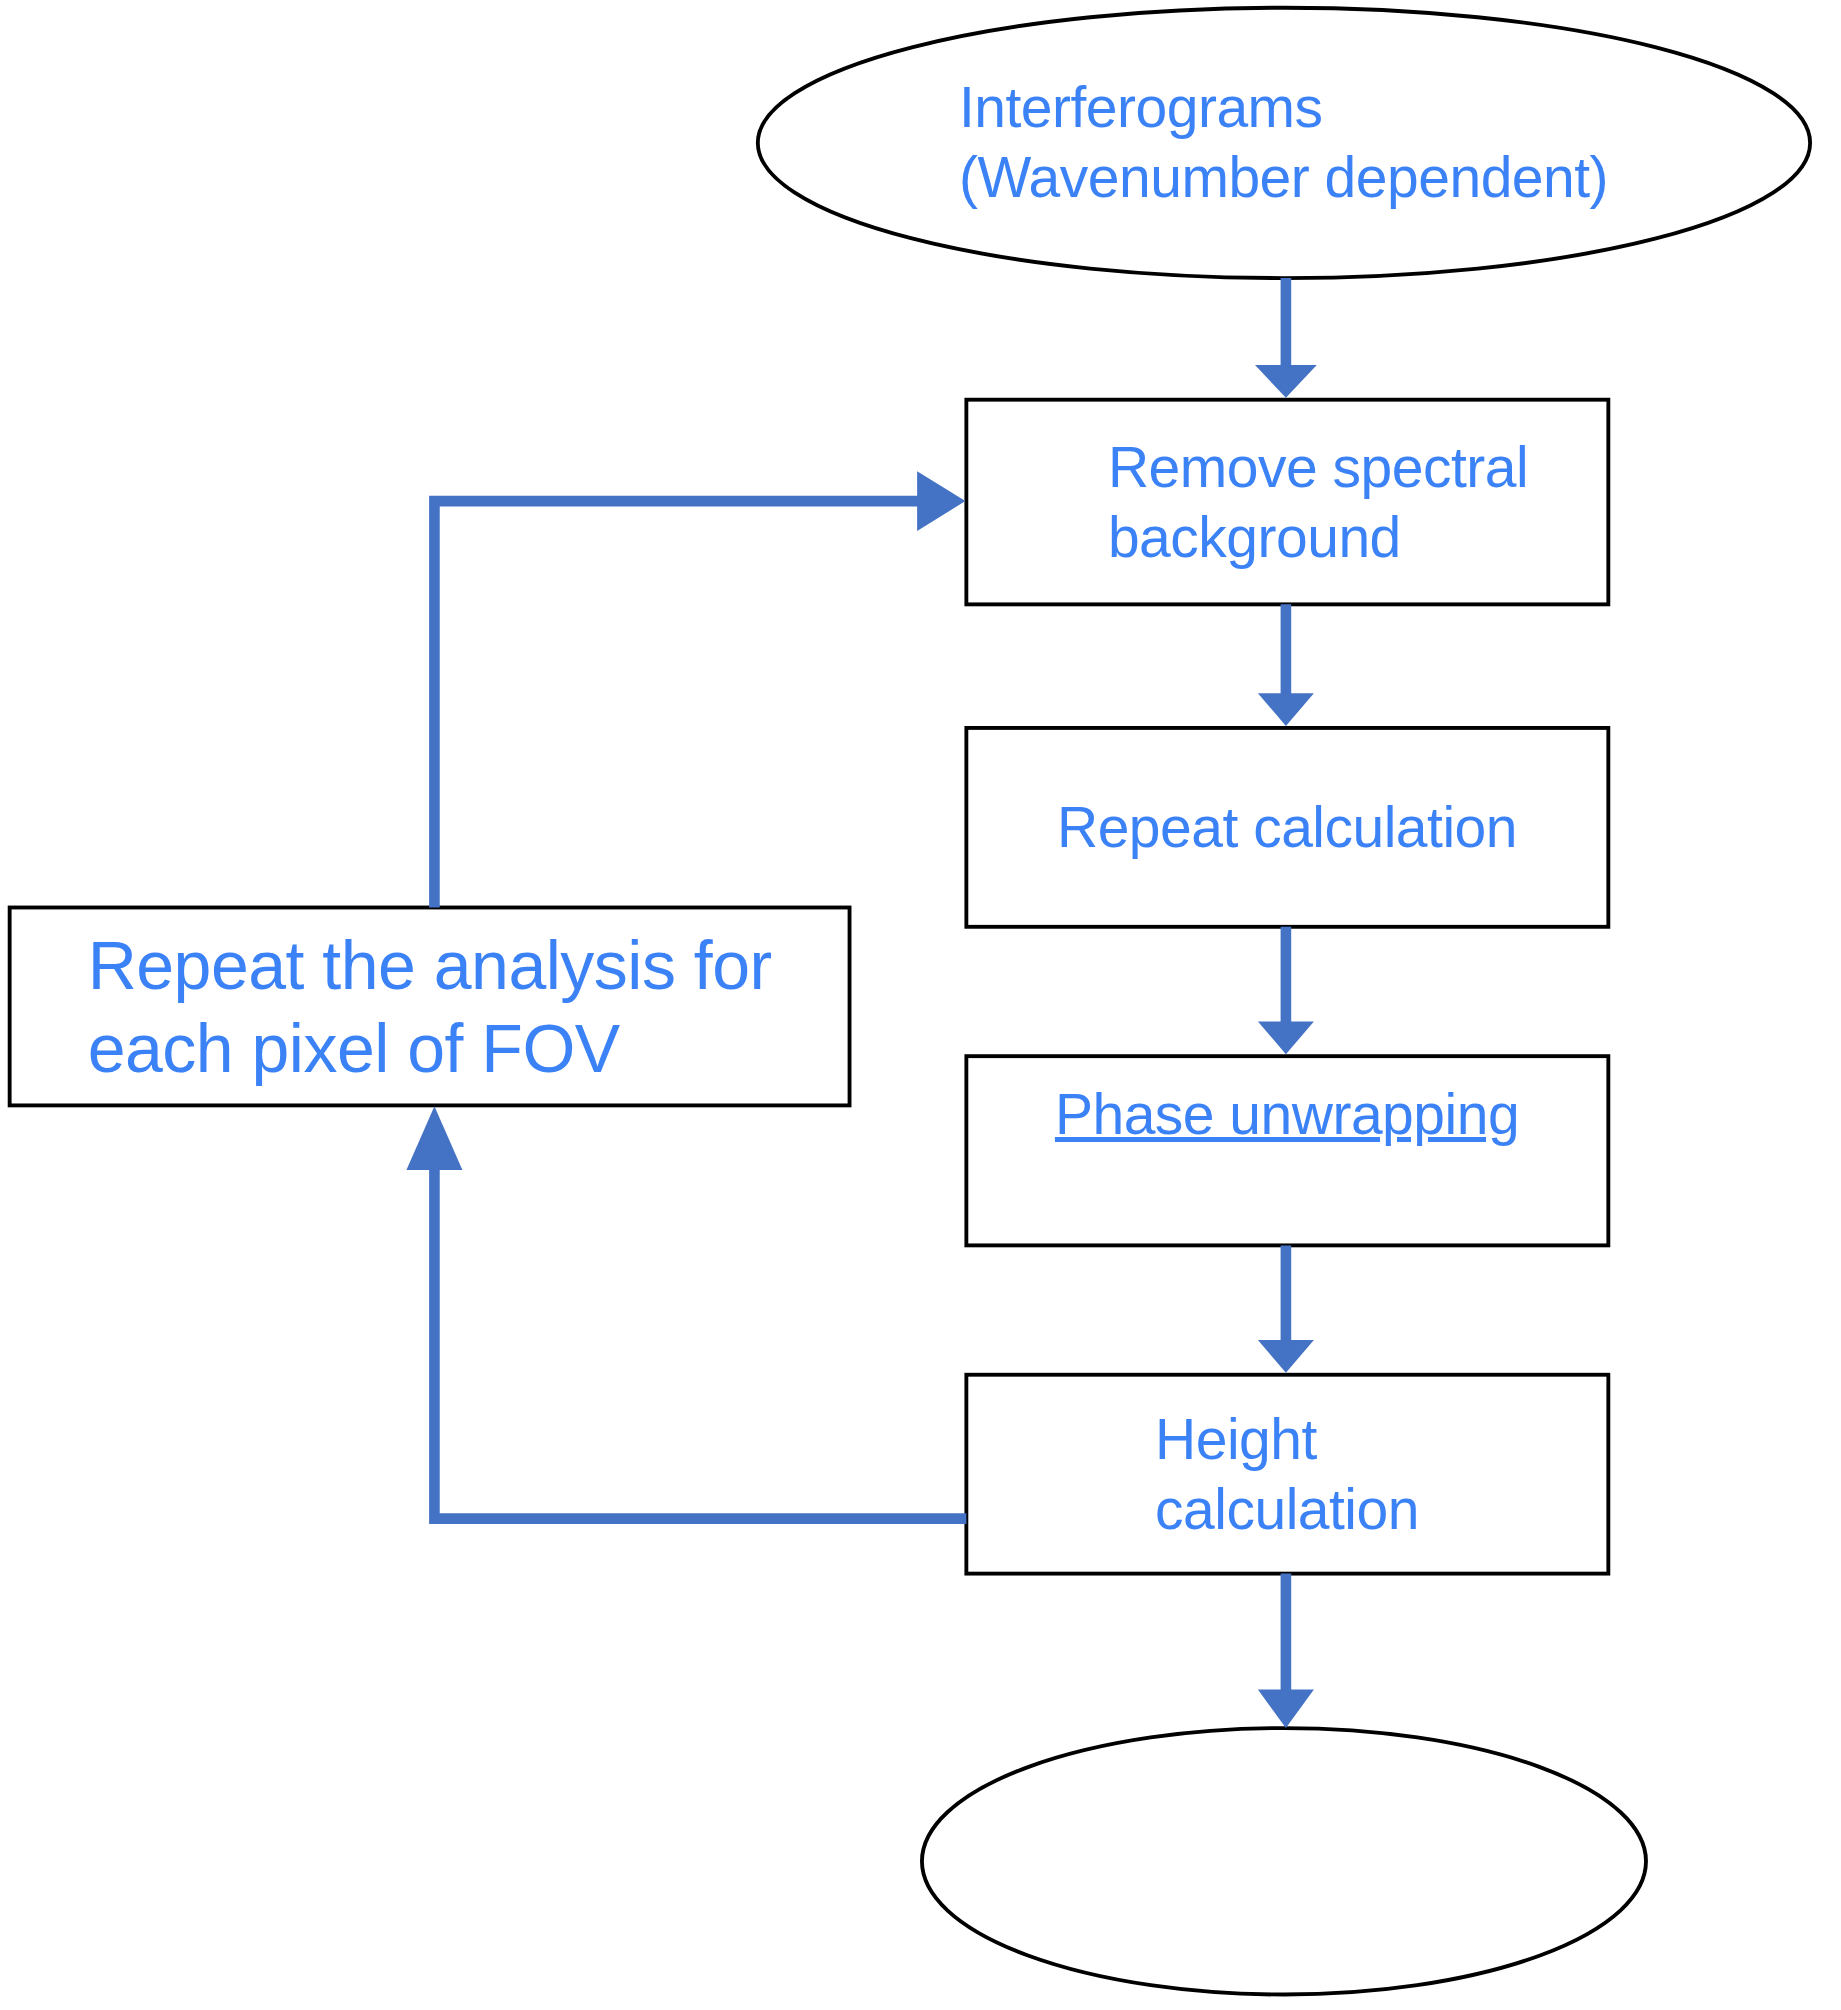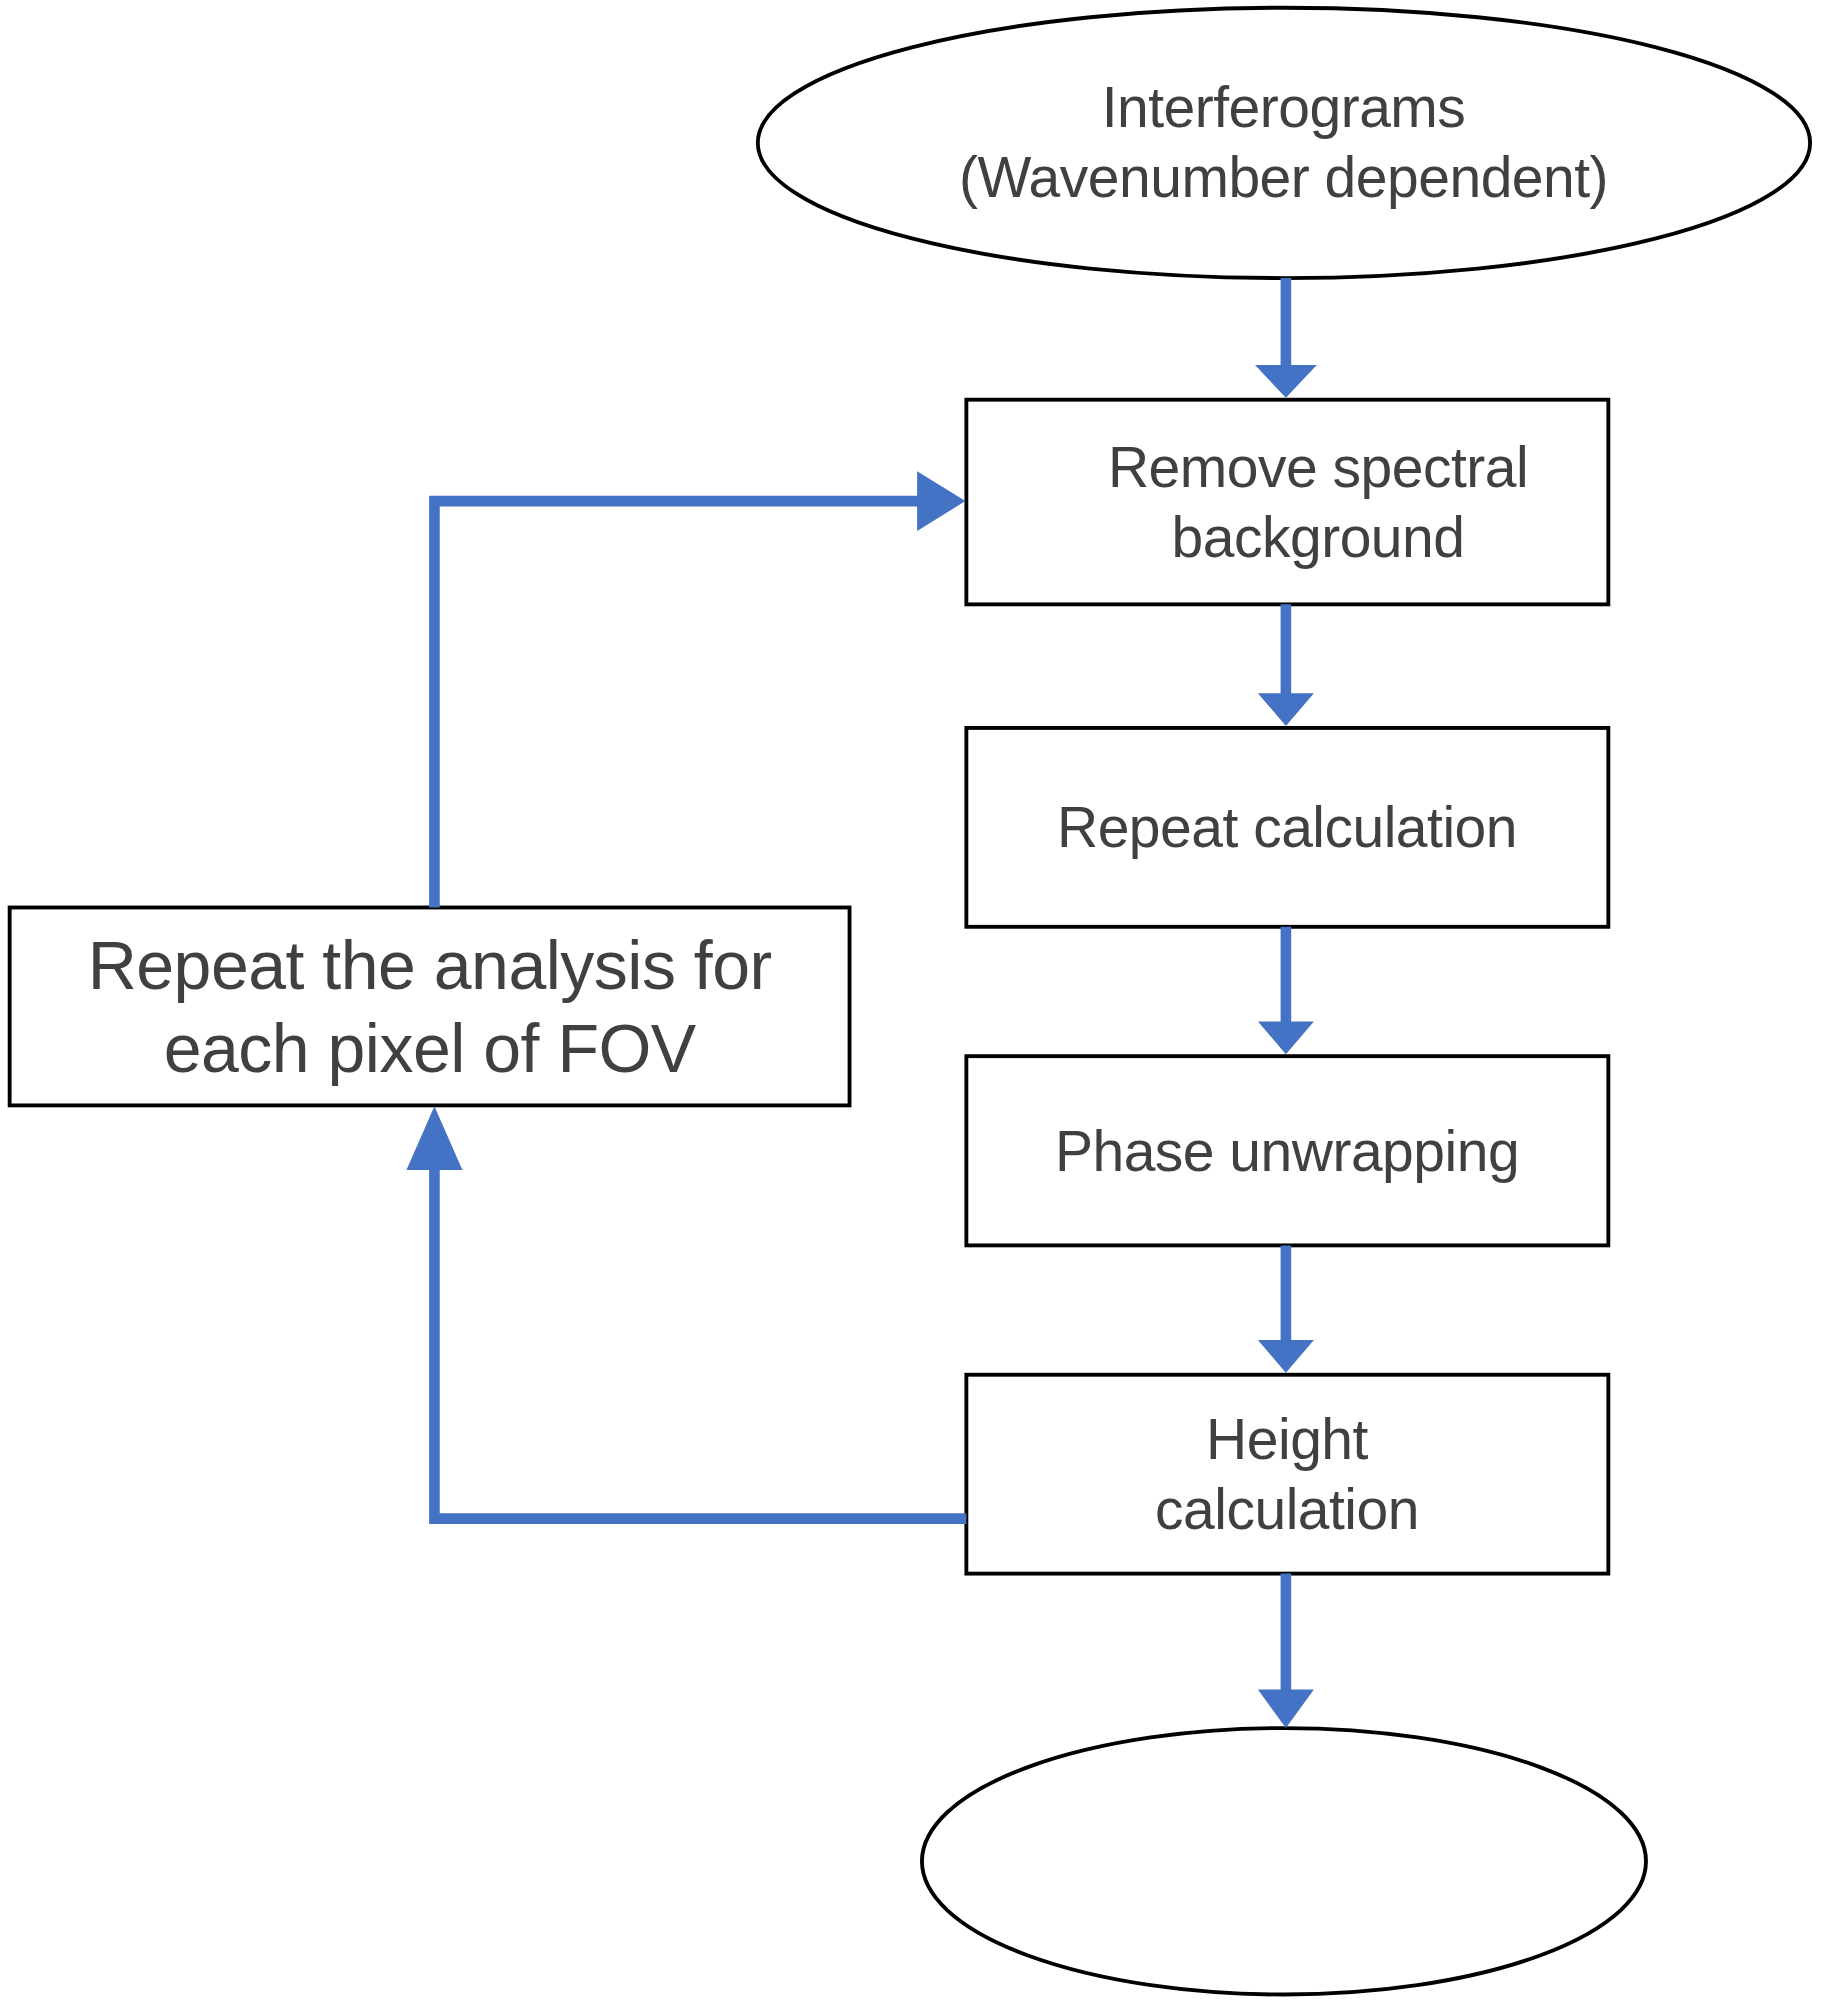--- a/index.html
+++ b/index.html
@@ -21,22 +21,21 @@
     left: 0;
     top: 0;
     width: 1841px;
     height: 2010px;
   }
   .node-label {
     position: absolute;
     display: flex;
     align-items: center;
     justify-content: center;
-    text-align: center;
-    color: #404040;
+    color: #3b82f6;
     font-family: "Liberation Sans", sans-serif;
     font-size: 57px;
     line-height: 1.22;
     letter-spacing: -0.5px;
     white-space: pre-line;
     pointer-events: none;
   }
 </style>
 </head>
 <body>
@@ -97,21 +96,21 @@
   </svg>
 
   <div class="node-label" style="left:772px; top:46px; width:1023px; height:193px;">Interferograms
 (Wavenumber dependent)</div>
 
   <div class="node-label" style="left:966px; top:400px; width:642px; height:205px;margin-left:31px;">Remove spectral
 background</div>
 
   <div class="node-label" style="left:966px; top:728px; width:642px; height:199px;">Repeat calculation</div>
 
-  <div class="node-label" style="left:966px; top:1057px; width:642px; height:189px;">Phase unwrapping</div>
+  <div class="node-label" style="left:966px; top:1020px; width:642px; height:189px;text-decoration:underline;">Phase unwrapping</div>
 
   <div class="node-label" style="left:966px; top:1375px; width:642px; height:199px;">Height
 calculation</div>
 
 
   <div class="node-label" style="left:9.7px; top:908px; width:840px; height:198px; font-size:68px;">Repeat the analysis for
 each pixel of FOV</div>
 
 </div>
 

